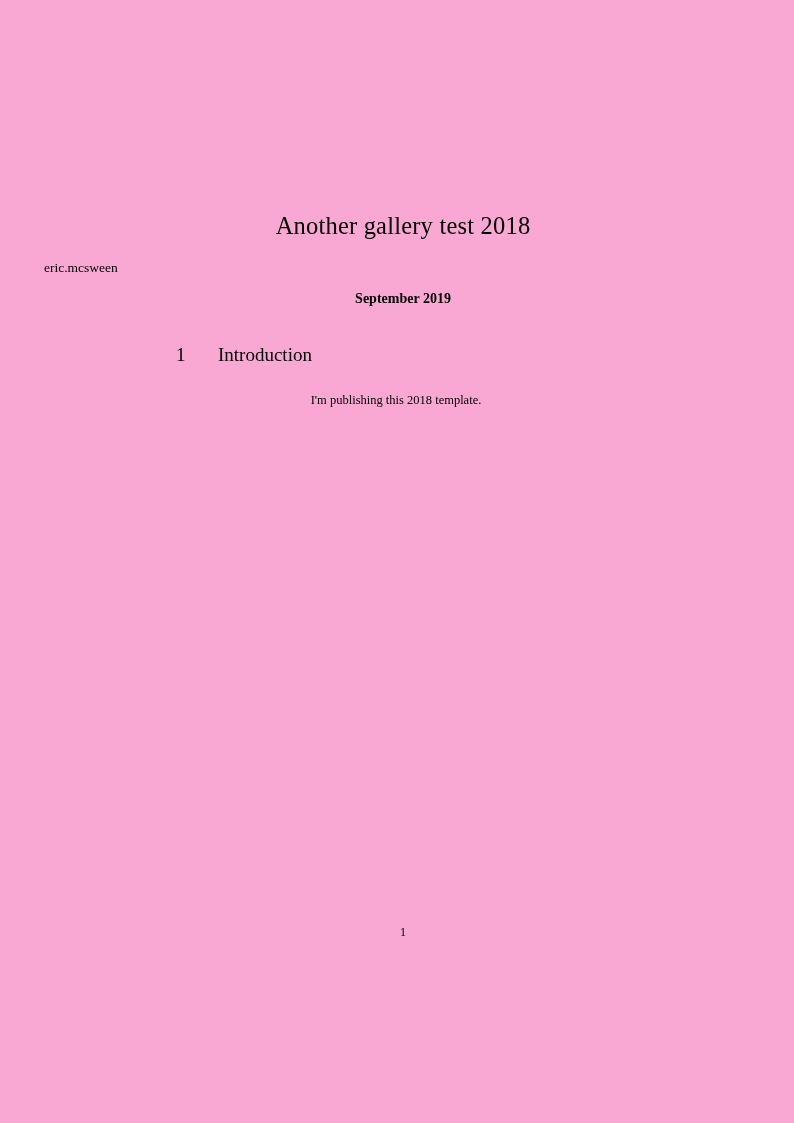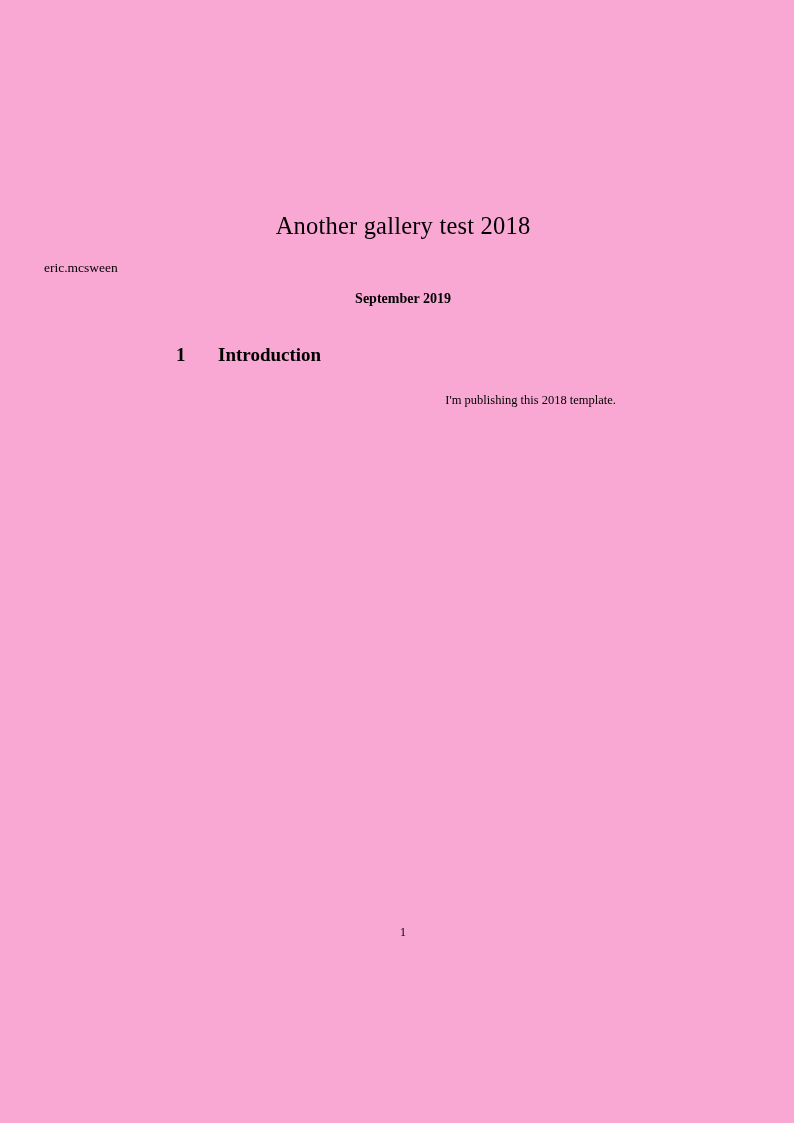--- a/index.html
+++ b/index.html
@@ -51,34 +51,34 @@
     top: 291px;
     text-align: center;
     font-size: 14px;
     font-weight: bold;
   }
   .section-heading {
     position: absolute;
     left: 176px;
     top: 344px;
     font-size: 19px;
-    font-weight: bold;
+    font-weight: normal;
   }
   .section-number {
     display: inline-block;
     width: 42px;
   }
   .body-text {
     position: absolute;
     left: 176px;
     top: 379px;
     width: 440px;
     font-size: 12.5px;
     line-height: 1.35;
-    text-align: right;
+    text-align: center;
   }
   .page-number {
     position: absolute;
     left: 0;
     right: 0;
     top: 925px;
     text-align: center;
     font-size: 12px;
   }
 </style>

